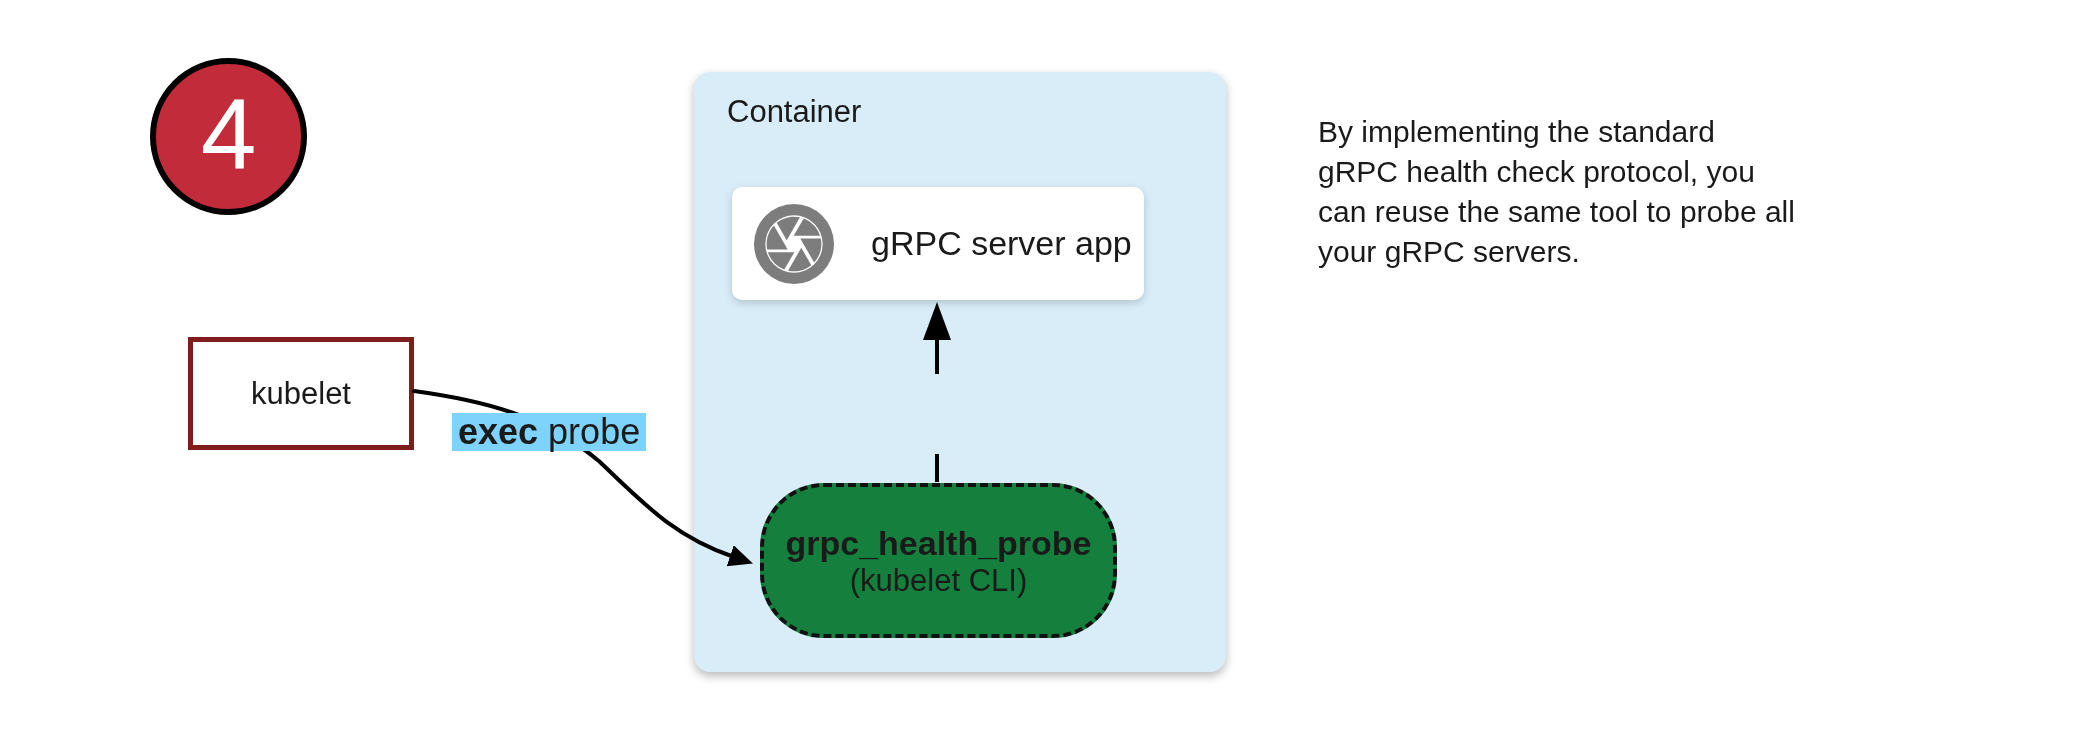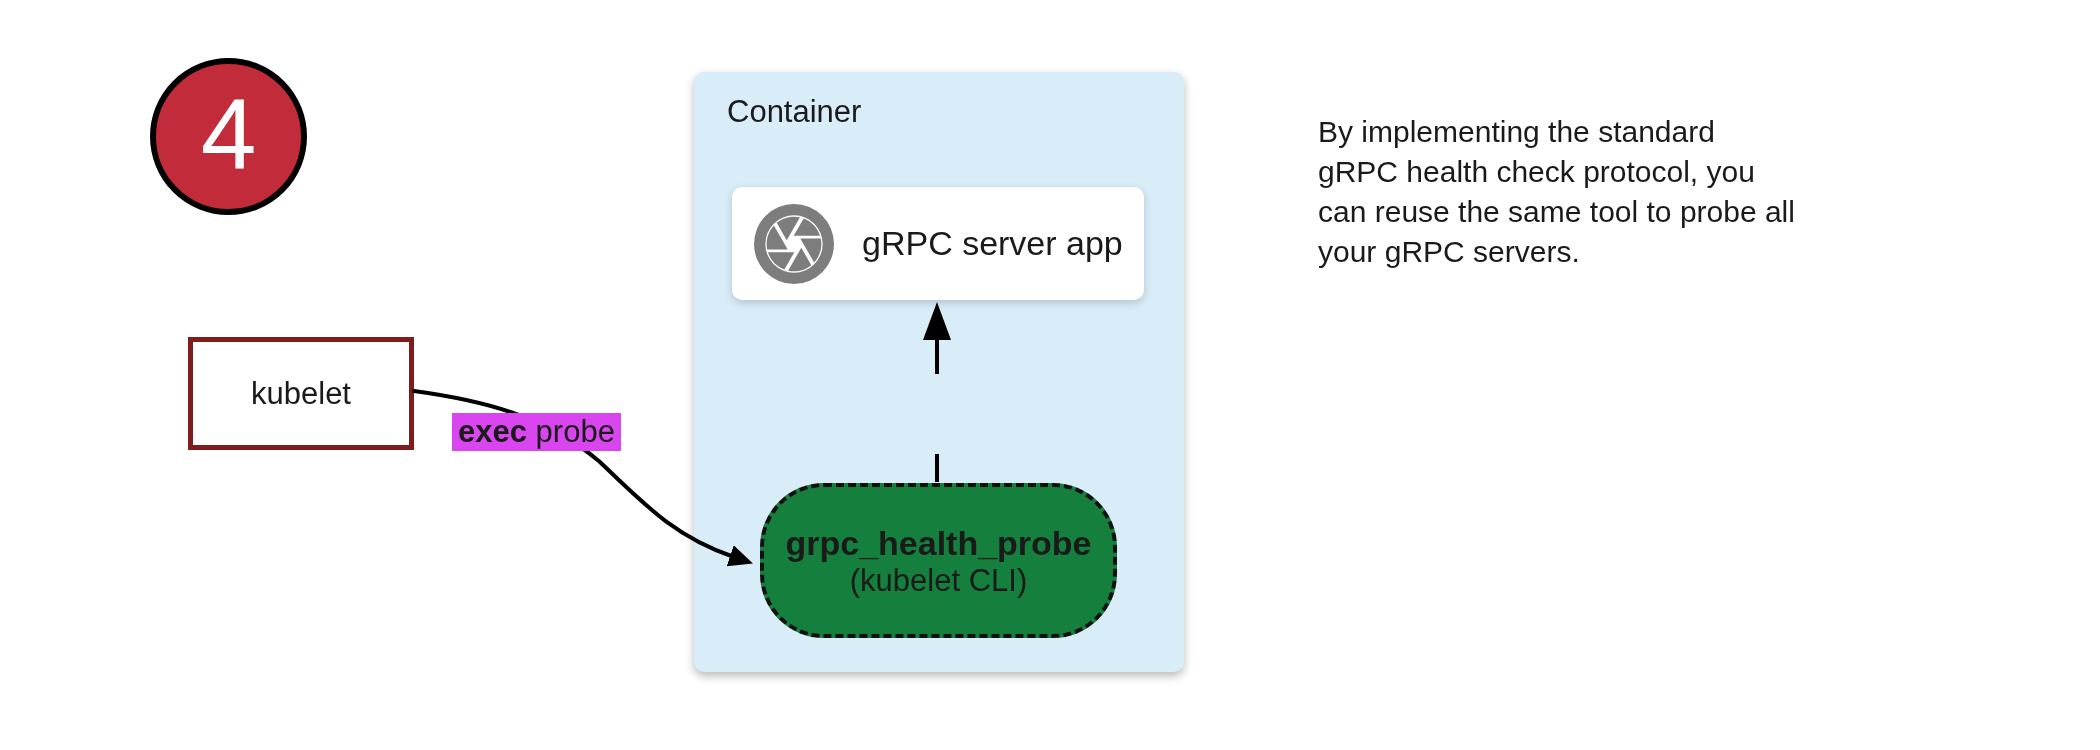--- a/index.html
+++ b/index.html
@@ -40,43 +40,43 @@
     background: #ffffff;
     border: 5px solid #7f1d1d;
     display: flex; align-items: center; justify-content: center;
     font-size: 31px;
   }
 
   
   .container-box {
     position: absolute;
     left: 694px; top: 72px;
-    width: 490px; height: 600px;
+    width: 532px; height: 600px;
     background: #D9EDF9;
-    border-radius: 10px;
+    border-radius: 16px;
     box-shadow: 0 4px 10px rgba(0,0,0,0.28);
   }
   .container-title {
     position: absolute;
     left: 33px; top: 22px;
     font-size: 31px;
   }
   .server-box {
     position: absolute;
     left: 38px; top: 115px;
     width: 412px; height: 113px;
     background: #ffffff;
     border-radius: 10px;
     box-shadow: 0 3px 8px rgba(0,0,0,0.18);
     display: flex; align-items: center;
     padding-left: 22px;
     box-sizing: border-box;
   }
   .server-box .icon-wrap { width: 80px; height: 80px; flex: 0 0 auto; }
-  .server-box .server-label { font-size: 34px; margin-left: 28px; }
+  .server-box .server-label { font-size: 34px; margin-left: 37px; }
 
   .protocol-label {
     position: absolute;
     left: 93px; top: 300px;
     width: 300px;
     text-align: center;
     font-size: 30px;
     line-height: 36px;
   }
 
@@ -99,23 +99,23 @@
     position: absolute;
     left: 0; top: 0;
     width: 2100px; height: 750px;
     pointer-events: none;
   }
 
   
   .exec-label {
     position: absolute;
     left: 452px; top: 413px;
-    background: #d946ef;
+    background: #7dd3fc;
     padding: 0 6px;
-    font-size: 31px;
+    font-size: 36px;
     line-height: 38px;
     white-space: nowrap;
   }
   .exec-label .bold { font-weight: bold; }
 
   
   .side-note {
     position: absolute;
     left: 1318px; top: 112px;
     width: 600px;

